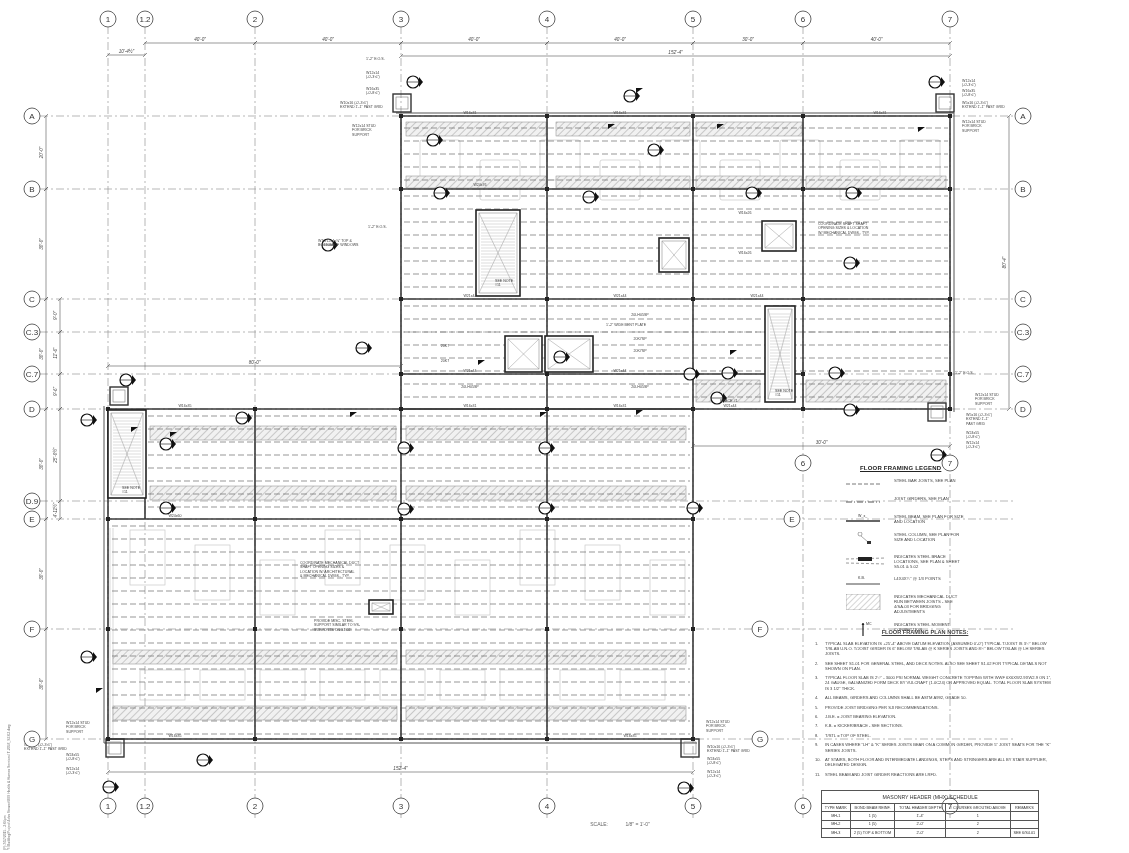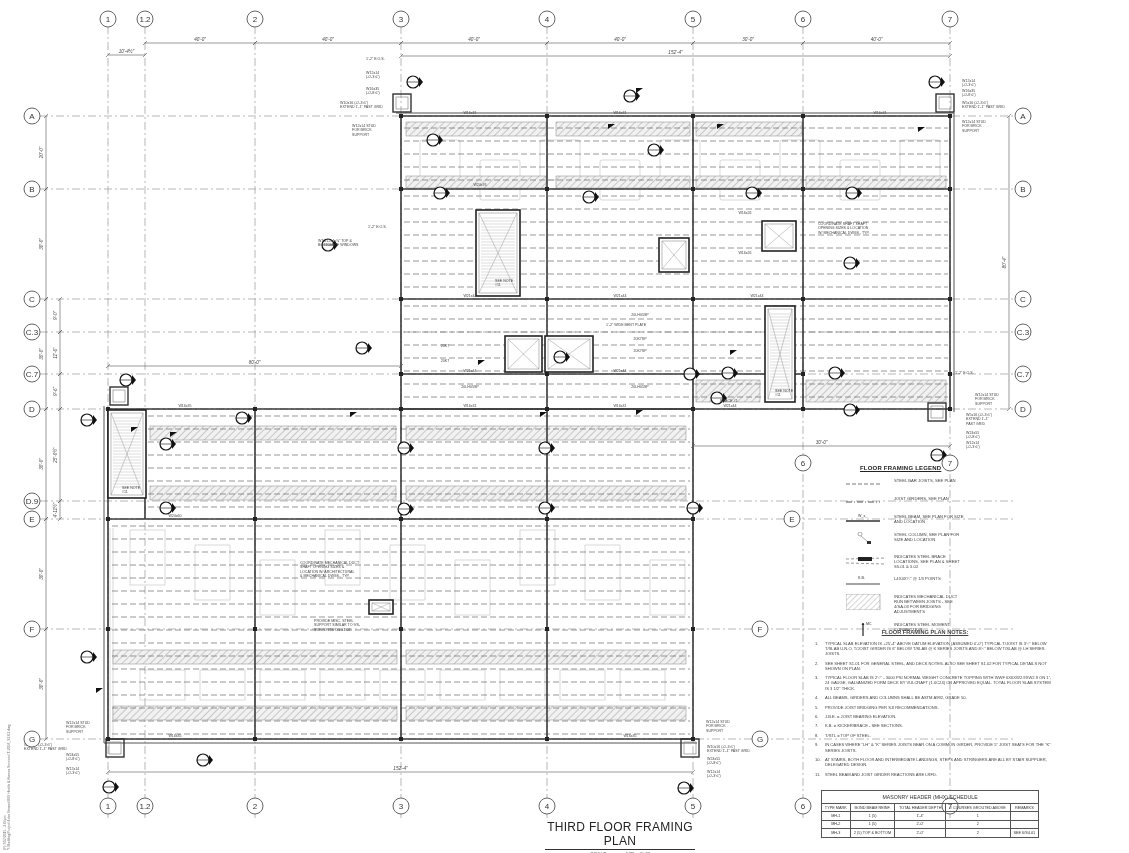--- a/index.html
+++ b/index.html
@@ -1095,18 +1095,17 @@
         <td>MH-3</td>
         <td>2 (5) TOP &amp; BOTTOM</td>
         <td>2'-0"</td>
         <td>2</td>
         <td>SEE 6/S4.01</td>
       </tr>
     </tbody>
 </table>
 
 <div class="title-block">
-  <div class="plan-title">THIRD FLOOR FRAMING PLAN</div>
   <div class="plan-scale">
     <span>SCALE:</span>
     <span>1/8" = 1'-0"</span>
   </div>
 </div>
 
 </body></html>

